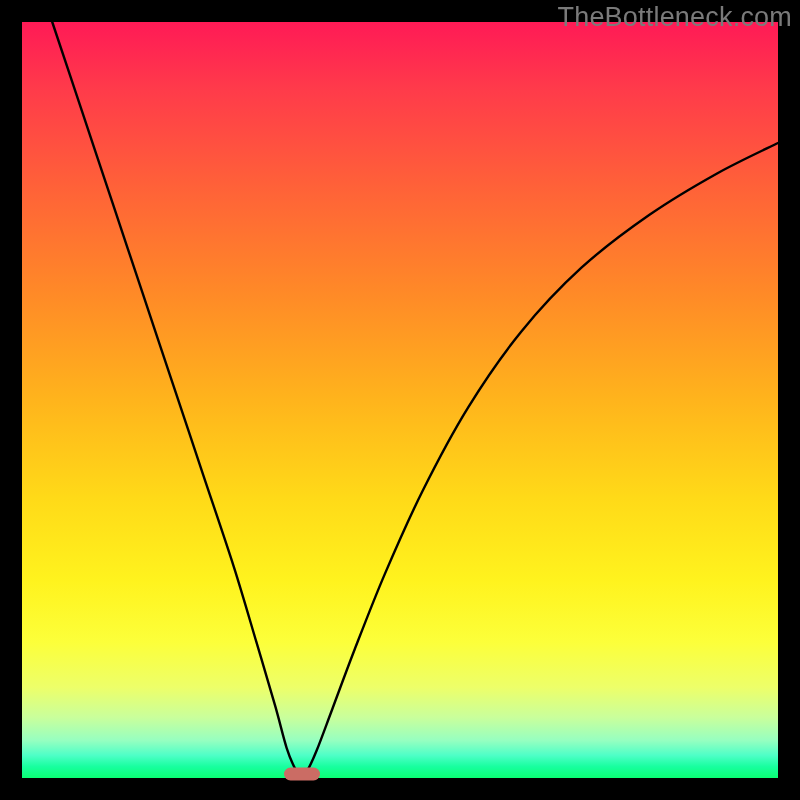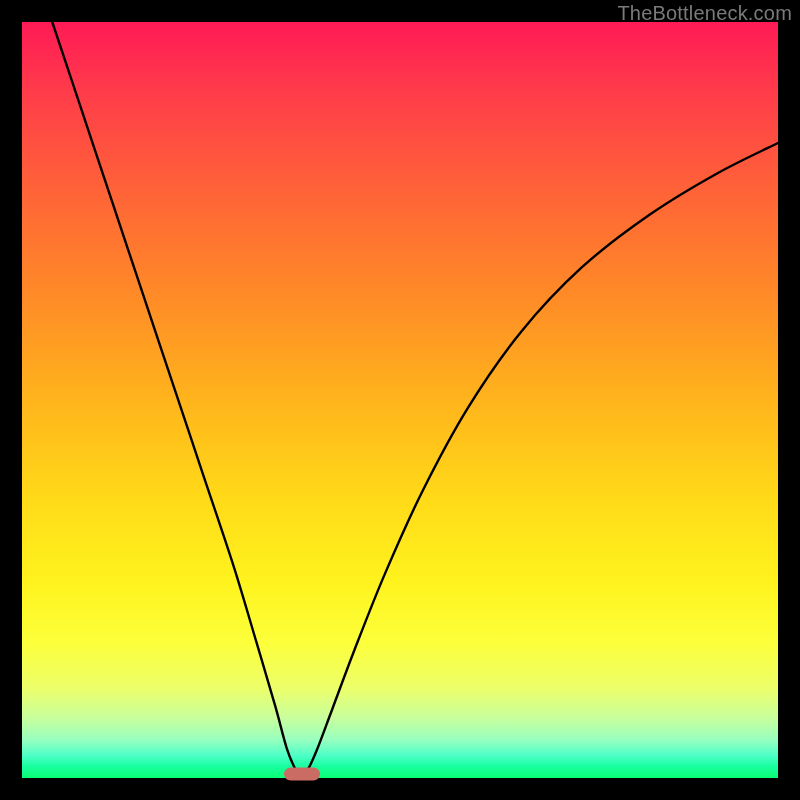--- a/index.html
+++ b/index.html
@@ -32,21 +32,21 @@
       #4effc7 97%,
       #18ff9f 98.5%,
       #0aff74 100%
     );
   }
   .watermark {
     position: absolute;
     top: 2px;
     right: 8px;
     color: #7a7a7a;
-    font-size: 20px;
+    font-size: 27px;
     font-weight: 500;
     letter-spacing: 0.2px;
     z-index: 10;
   }
   svg.curve {
     position: absolute;
     left: 0;
     top: 0;
     width: 756px;
     height: 756px;

